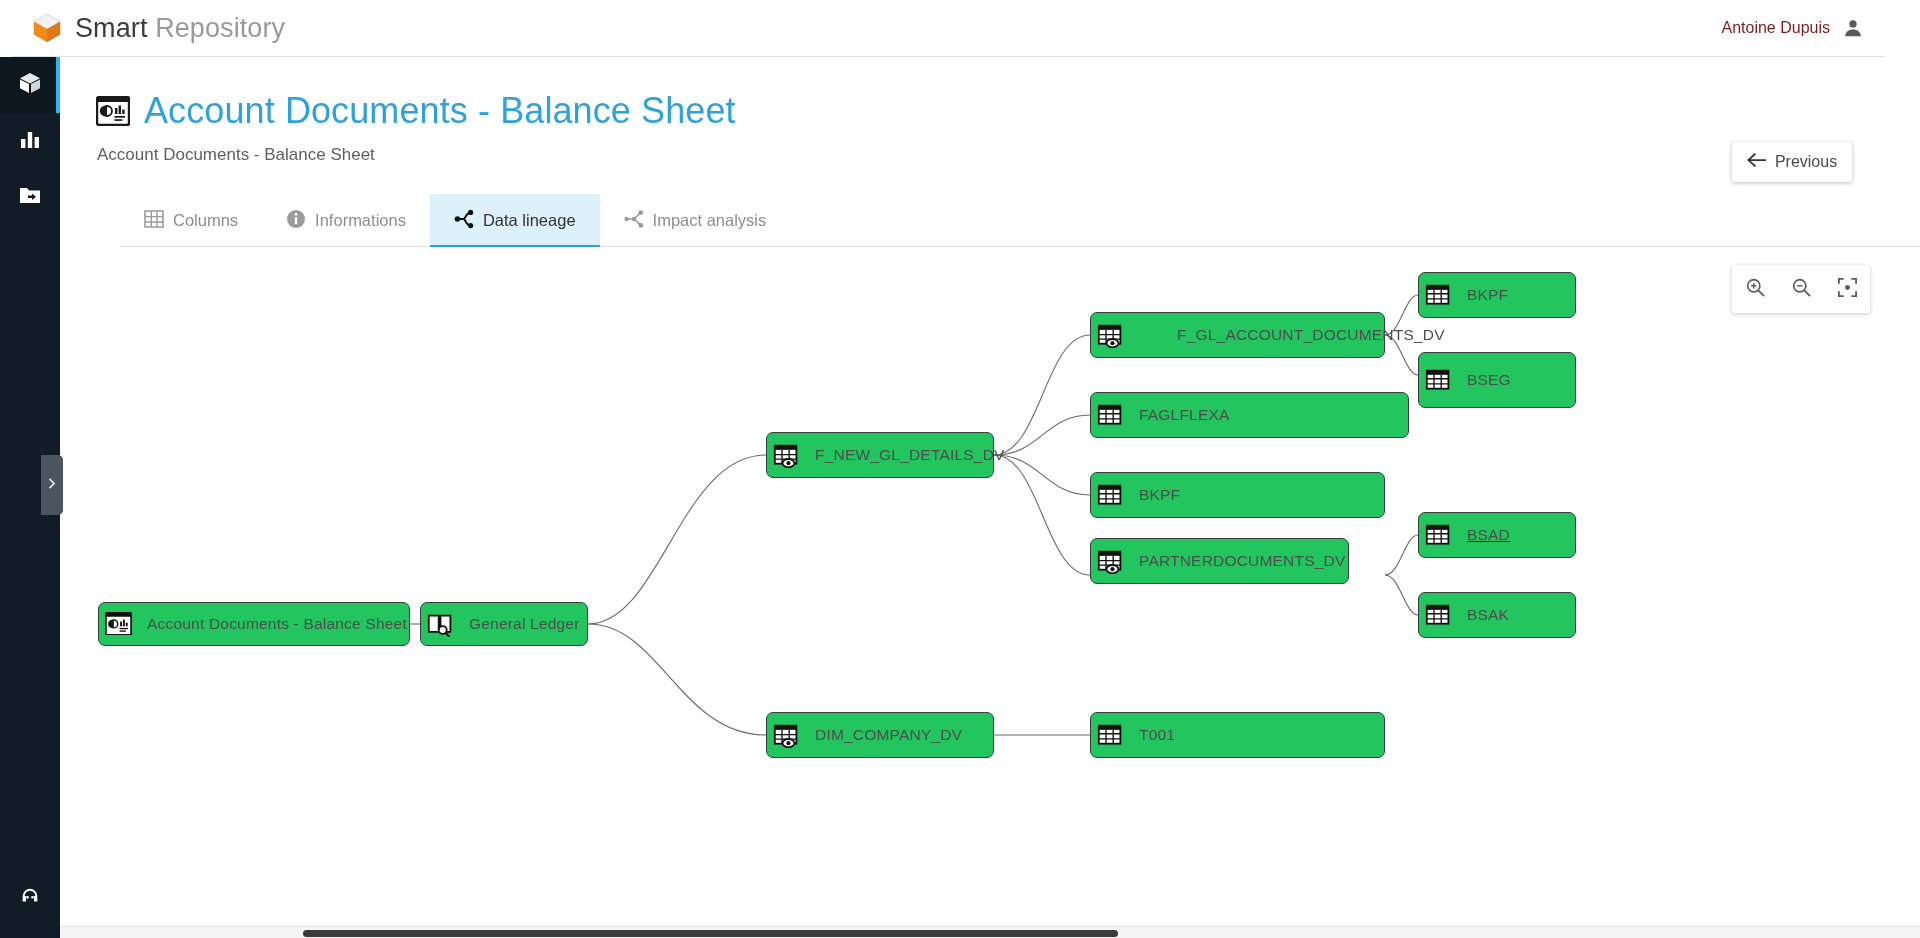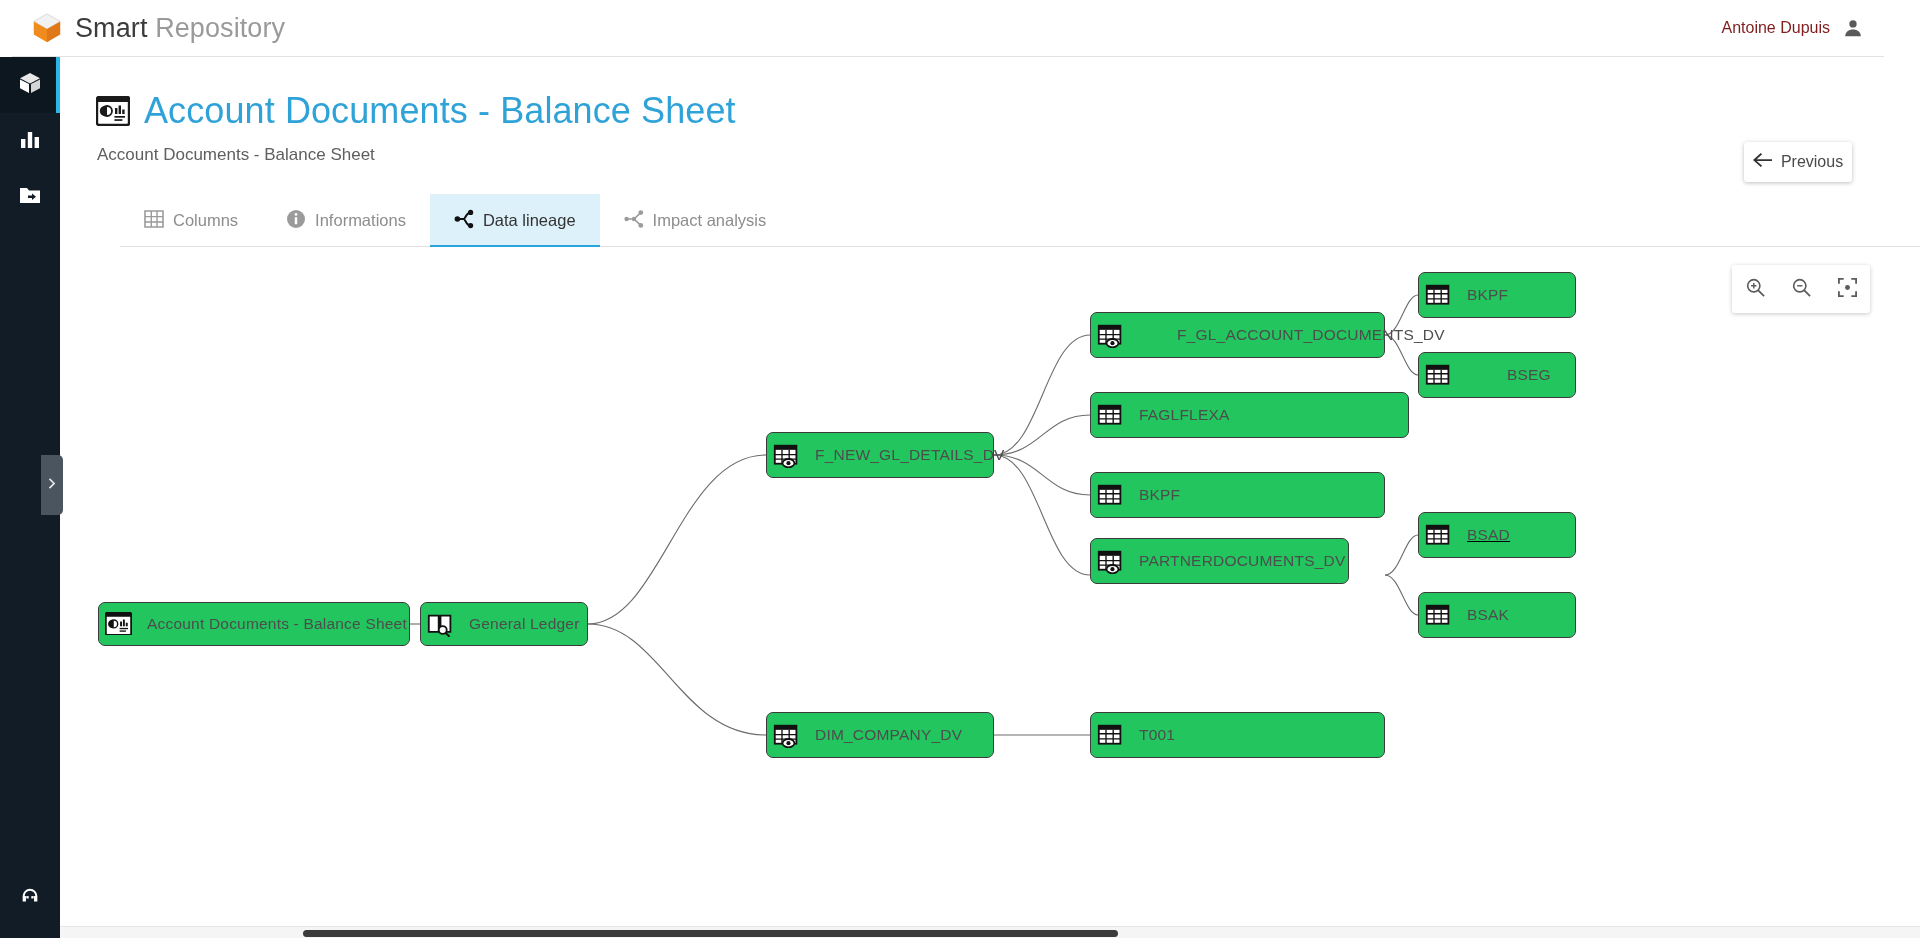--- a/index.html
+++ b/index.html
@@ -84,21 +84,21 @@
   .page-title {
     font-size: 36px; font-weight: 400; color: #2fa3d8;
     letter-spacing: .1px; white-space: nowrap;
   }
   .page-subtitle {
     margin-top: 13px; margin-left: 1px;
     font-size: 17px; color: #5f5f5f;
   }
   .previous-btn {
     position: absolute; right: 68px; top: 85px;
-    width: 108px; height: 40px;
+    width: 120px; height: 40px;
     background: #ffffff;
     border: none; border-radius: 3px;
     box-shadow: 0 1px 4px rgba(0,0,0,.26);
     display: flex; align-items: center; justify-content: center; gap: 9px;
     font-size: 16px; color: #4a4a4a;
     cursor: pointer;
   }
   .previous-btn svg { width: 19px; height: 16px; fill: #333; }
 
   
@@ -510,21 +510,21 @@
         <span class="nicon">
           <svg viewBox="0 0 30 28">
             <rect x="2" y="3" width="24" height="20" fill="#fff" stroke="#111" stroke-width="2"></rect>
             <rect x="2" y="3" width="24" height="4.6" fill="#111"></rect>
             <path d="M2 12h24M2 17.6h24M10 7.6v15.4M18 7.6v15.4" stroke="#111" stroke-width="1.5" fill="none"></path>
           </svg>
         </span>
         <span class="nlabel">BKPF</span>
       </div>
 
-      <div class="node" style="left:1358px; top:105px; width:158px; height:46px;gap:40px;">
+      <div class="node" style="left:1358px; top:105px; width:158px; height:56px;">
         <span class="nicon">
           <svg viewBox="0 0 30 28">
             <rect x="2" y="3" width="24" height="20" fill="#fff" stroke="#111" stroke-width="2"></rect>
             <rect x="2" y="3" width="24" height="4.6" fill="#111"></rect>
             <path d="M2 12h24M2 17.6h24M10 7.6v15.4M18 7.6v15.4" stroke="#111" stroke-width="1.5" fill="none"></path>
           </svg>
         </span>
         <span class="nlabel">BSEG</span>
       </div>
 

